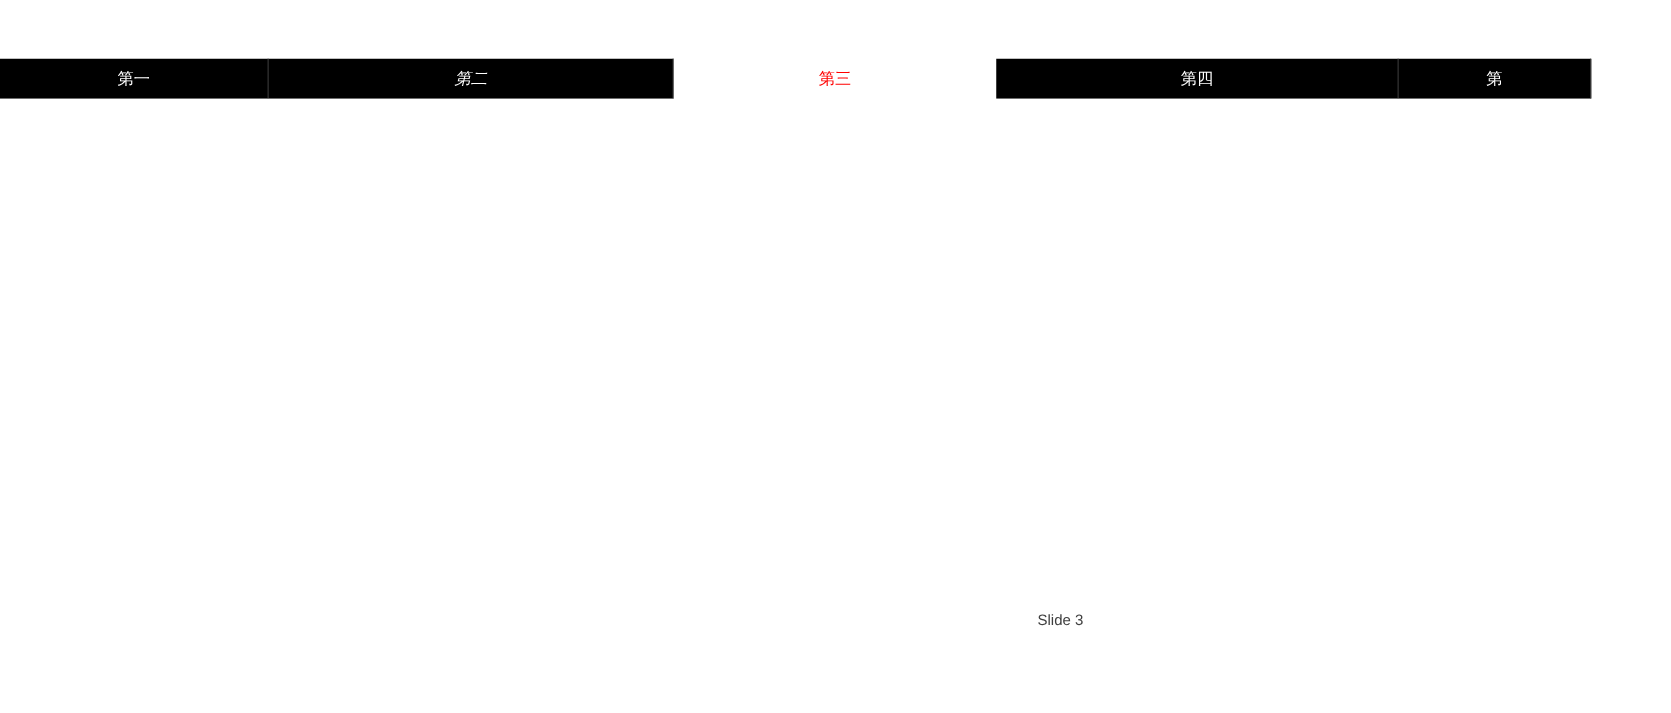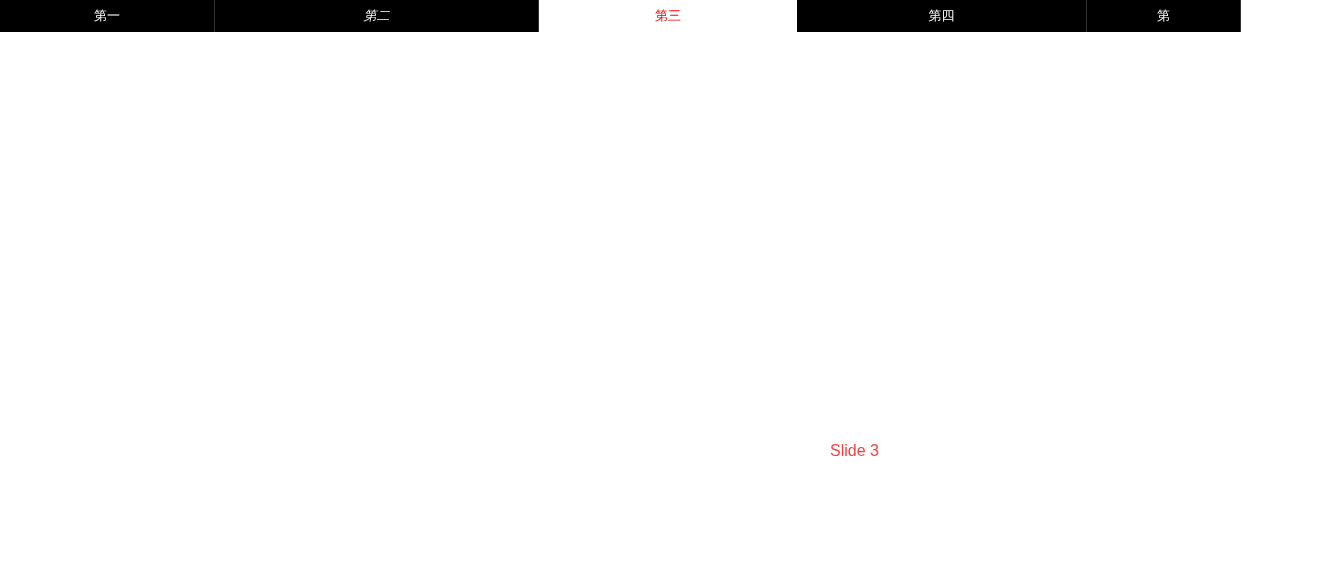--- a/index.html
+++ b/index.html
@@ -11,20 +11,21 @@
       width: 1337px;
       height: 570px;
       overflow: hidden;
       font-family: Arial, sans-serif;
       background: #ffffff;
     }
     .tab-bar {
       display: flex;
       width: 100%;
       height: 32px;
+      margin-top: 47px;
     }
     .tab {
       flex: 0 0 auto;
       display: flex;
       align-items: center;
       justify-content: center;
       font-size: 13px;
       cursor: pointer;
       border-right: 1px solid #333;
     }
@@ -33,34 +34,34 @@
       color: #ffffff;
     }
     .tab-active {
       background: #ffffff;
       color: #ff0000;
       border-right: none;
     }
     .tab-1 { width: 215px; }
     .tab-2 { width: 324px; font-style: italic; }
     .tab-3 { width: 258px; }
-    .tab-4 { width: 290px; }
+    .tab-4 { width: 322px; }
     .tab-5 { width: 154px; }
     .content-area {
       width: 100%;
       height: calc(570px - 32px);
       background: #ffffff;
       position: relative;
     }
     .slide-label {
       position: absolute;
       left: 830px;
       top: 410px;
-      font-size: 16px;
-      color: #ef4444;
+      font-size: 12px;
+      color: #404040;
     }
   </style>
 </head>
 <body>
 
 <div class="tab-bar">
   <div class="tab tab-1 tab-inactive">
     <span>第一</span>
   </div>
   <div class="tab tab-2 tab-inactive">

